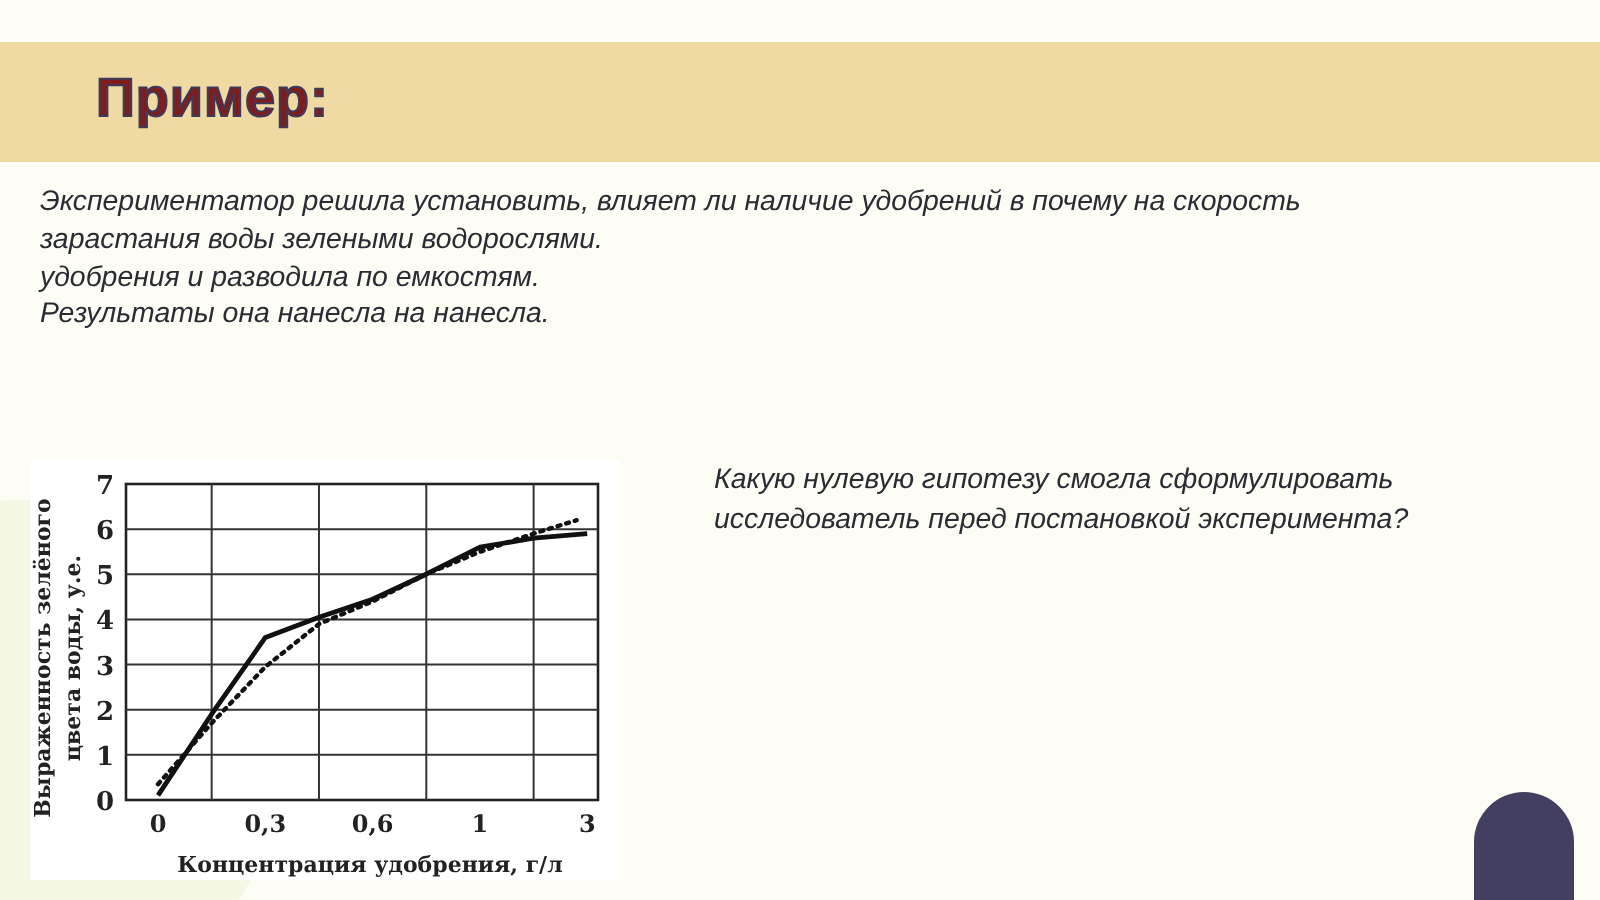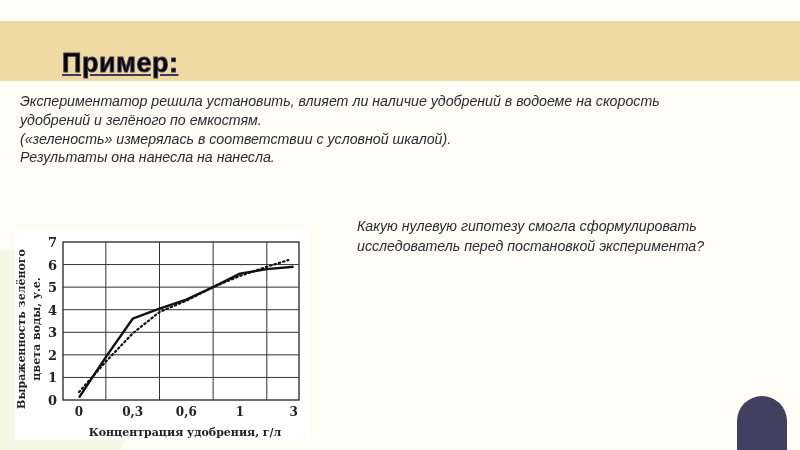--- a/index.html
+++ b/index.html
@@ -10,56 +10,56 @@
     }
     .bg-swoosh {
       position: absolute; left: -120px; top: 250px; width: 260px; height: 260px;
       border-radius: 50%; background: #f4f7e4; z-index: 0;
     }
     .header-band {
       position: absolute; left: 0; top: 21px; width: 800px; height: 60px;
       background: #f0daa3; z-index: 1;
     }
     .title {
-      position: absolute; left: 48px; top: 34px; margin: 14px;
-      font-size: 27px; font-weight: 900; color: #000000; letter-spacing: 0.5px;
-      -webkit-text-stroke: 1px #3e3a5c; z-index: 2; text-decoration: underline;
+      position: absolute; left: 48px; top: 34px; margin: 0;
+      font-size: 27px; font-weight: 900; color: #7f1d1d; letter-spacing: 0.5px;
+      -webkit-text-stroke: 1px #3e3a5c; z-index: 2;
     }
     .intro {
       position: absolute; left: 20px; top: 92px; width: 760px; z-index: 2;
       font-style: italic; font-size: 14.2px; line-height: 18.8px; color: #2b2b33;
     }
     .intro p { margin: 0; }
     .chart-card {
       position: absolute; left: 15px; top: 230px; width: 295px; height: 210px;
       background: #ffffff; z-index: 2;
     }
     .chart-card svg { position: absolute; left: 0; top: 0; }
     .questions {
-      position: absolute; left: 357px; top: 217px; width: 420px; z-index: 2;
+      position: absolute; left: 357px; top: 231px; width: 420px; z-index: 2;
       font-style: italic; font-size: 14.2px; line-height: 19.5px; color: #2b2b33;
     }
     .questions p { margin: 0 0 19px 0; }
     .corner-pill {
       position: absolute; left: 737px; top: 396px; width: 50px; height: 70px;
       background: #433f60; border-radius: 25px 25px 0 0; z-index: 2;
     }
     .ax-text { font-family: "DejaVu Serif", serif; font-weight: bold; fill: #222; }
   </style>
 </head>
 <body>
 
 <div class="bg-swoosh"></div>
 <div class="header-band"></div>
 <h1 class="title">Пример:</h1>
 
 <div class="intro">
-  <p>Экспериментатор решила установить, влияет ли наличие удобрений в водоеме на скорость</p>
-  <p>удобрений и зелёного по емкостям.</p>
-  <p>(«зеленость» измерялась в соответствии с условной шкалой).</p>
+  <p>Экспериментатор решила установить, влияет ли наличие удобрений в почему на скорость</p>
+  <p>зарастания воды зелеными водорослями.</p>
+  <p>удобрения и разводила по емкостям.</p>
   <p>Результаты она нанесла на нанесла.</p>
 </div>
 
 <div class="chart-card">
   <svg id="chart-svg" width="295" height="210">
       <rect x="48" y="12" width="236" height="158" fill="none" stroke="#222" stroke-width="1.3"></rect>
       <text x="42" y="175" text-anchor="end" font-size="13" class="ax-text">0</text>
       <line x1="48" x2="284" y1="147.42857142857144" y2="147.42857142857144" stroke="#333" stroke-width="1"></line>
       <text x="42" y="152.42857142857144" text-anchor="end" font-size="13" class="ax-text">1</text>
       <line x1="48" x2="284" y1="124.85714285714286" y2="124.85714285714286" stroke="#333" stroke-width="1"></line>

